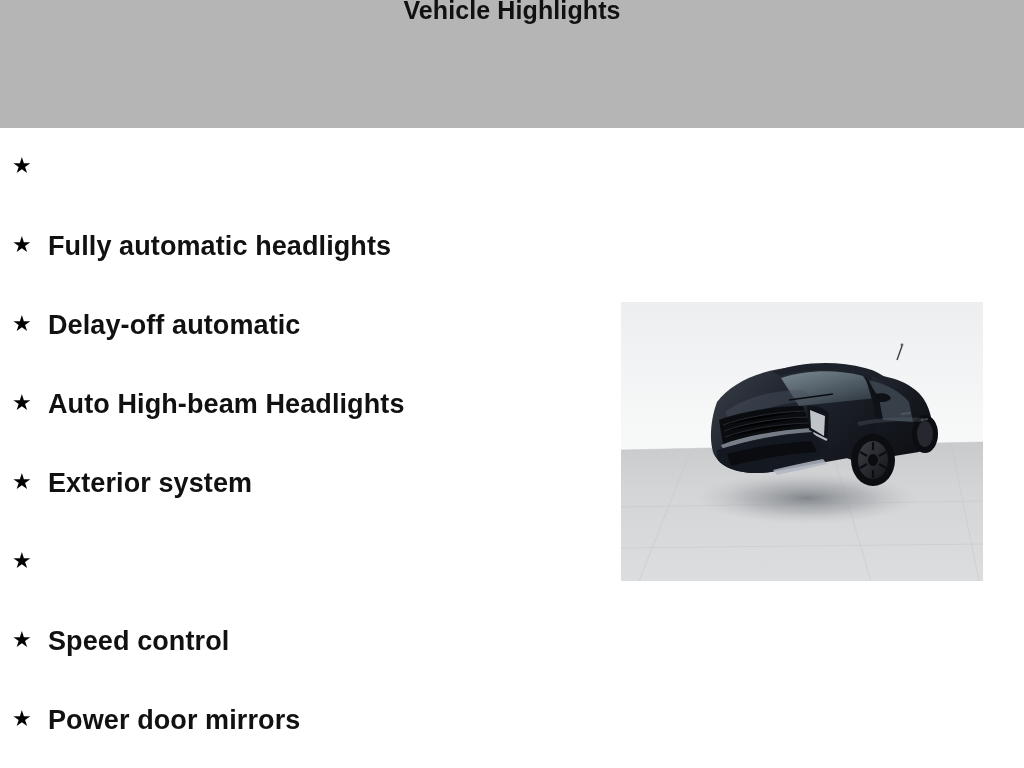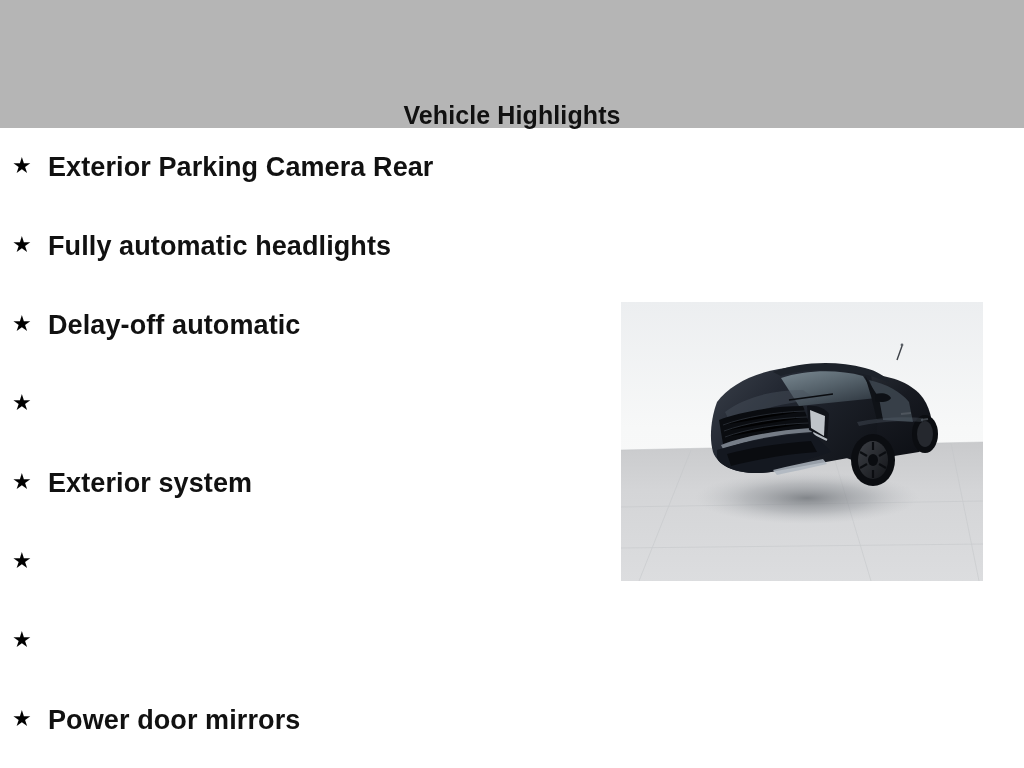--- a/index.html
+++ b/index.html
@@ -17,21 +17,21 @@
 
   
   .header-bar {
     position: absolute;
     left: 0;
     top: 0;
     width: 1024px;
     height: 128px;
     background: #b5b5b5;
     display: flex;
-    align-items: flex-end;
+    align-items: flex-start;
     justify-content: center;
   }
   .header-title {
     font-size: 25px;
     font-weight: bold;
     color: #111111;
     letter-spacing: 0.1px;
     text-align: center;
     line-height: 1;
     margin-top: -2px;
@@ -92,48 +92,49 @@
 <body>
 
 <div class="header-bar">
   <div class="header-title">Vehicle Highlights</div>
 </div>
 
 <ul class="highlights-list">
 
   <li class="highlight-item">
     <span class="bullet-star">★</span>
-    <span class="highlight-label">Exterior Parking Camera Rear</span>
   </li>
 
   <li class="highlight-item">
     <span class="bullet-star">★</span>
     <span class="highlight-label">Fully automatic headlights</span>
   </li>
 
   <li class="highlight-item">
     <span class="bullet-star">★</span>
     <span class="highlight-label">Delay-off automatic</span>
   </li>
 
   <li class="highlight-item">
     <span class="bullet-star">★</span>
+    <span class="highlight-label">Auto High-beam Headlights</span>
   </li>
 
   <li class="highlight-item">
     <span class="bullet-star">★</span>
     <span class="highlight-label">Exterior system</span>
   </li>
 
   <li class="highlight-item">
     <span class="bullet-star">★</span>
   </li>
 
   <li class="highlight-item">
     <span class="bullet-star">★</span>
+    <span class="highlight-label">Speed control</span>
   </li>
 
   <li class="highlight-item">
     <span class="bullet-star">★</span>
     <span class="highlight-label">Power door mirrors</span>
   </li>
 
 </ul>
 
 <div class="vehicle-photo">

